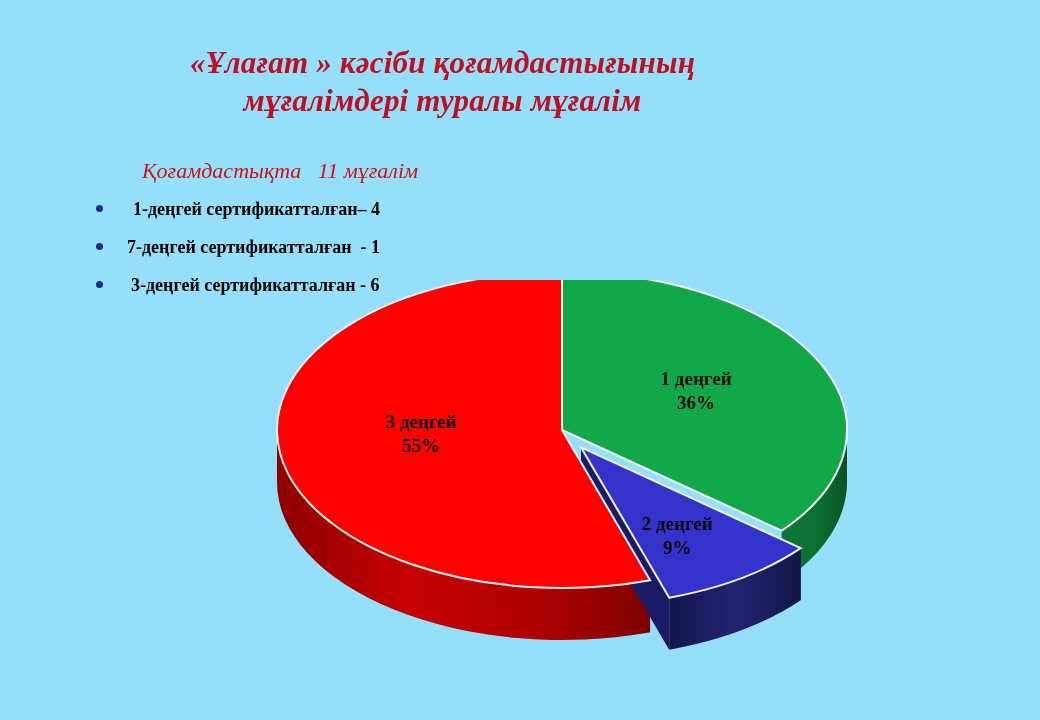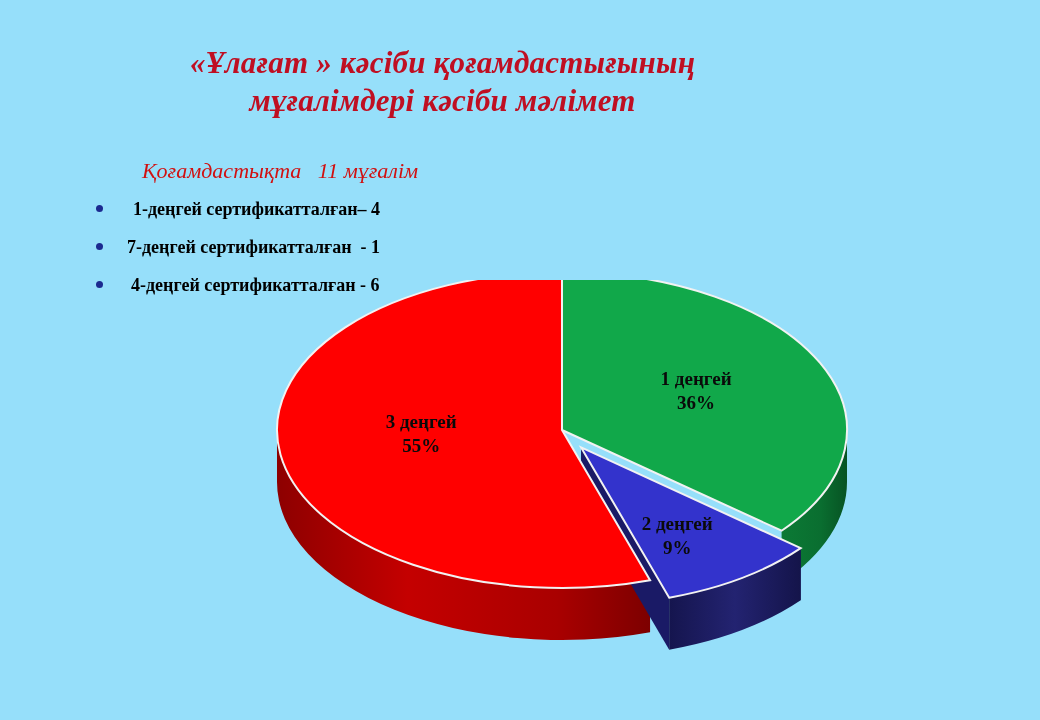--- a/index.html
+++ b/index.html
@@ -106,37 +106,37 @@
     text-anchor: middle;
   }
 </style>
 </head>
 <body>
 
 <div id="slide">
 
   <div class="title-block">
     <div class="title-line">«Ұлағат »  кәсіби қоғамдастығының</div>
-    <div class="title-line">мұғалімдері кәсіби мәлімет</div>
+    <div class="title-line">мұғалімдері туралы мұғалім</div>
   </div>
 
   <div class="subheading">Қоғамдастықта   11 мұғалім</div>
 
   <div class="bullets">
     <div class="bullet-row r1">
       <span class="bullet-dot"></span>
       <span class="bullet-text">1-деңгей сертификатталған– 4</span>
     </div>
     <div class="bullet-row r2">
       <span class="bullet-dot"></span>
       <span class="bullet-text">7-деңгей сертификатталған  - 1</span>
     </div>
     <div class="bullet-row r3">
       <span class="bullet-dot"></span>
-      <span class="bullet-text">4-деңгей сертификатталған - 6</span>
+      <span class="bullet-text">3-деңгей сертификатталған - 6</span>
     </div>
   </div>
 
   <div class="chart-wrap">
     <svg class="chart-svg" id="pie-svg" width="640" height="420" viewBox="0 0 640 420">
       <defs>
         <linearGradient id="gradRedSide" x1="0" y1="0" x2="1" y2="0">
           <stop offset="0%" stop-color="#8d0000"></stop>
           <stop offset="35%" stop-color="#c40000"></stop>
           <stop offset="75%" stop-color="#a90000"></stop>

